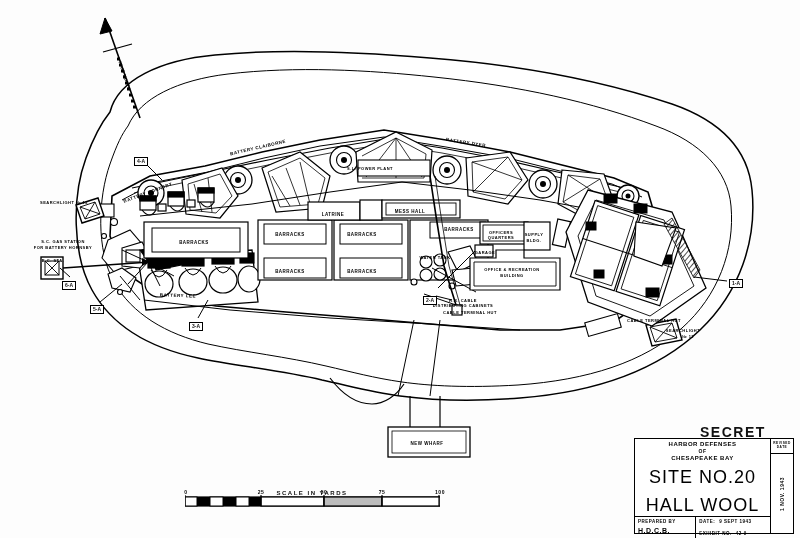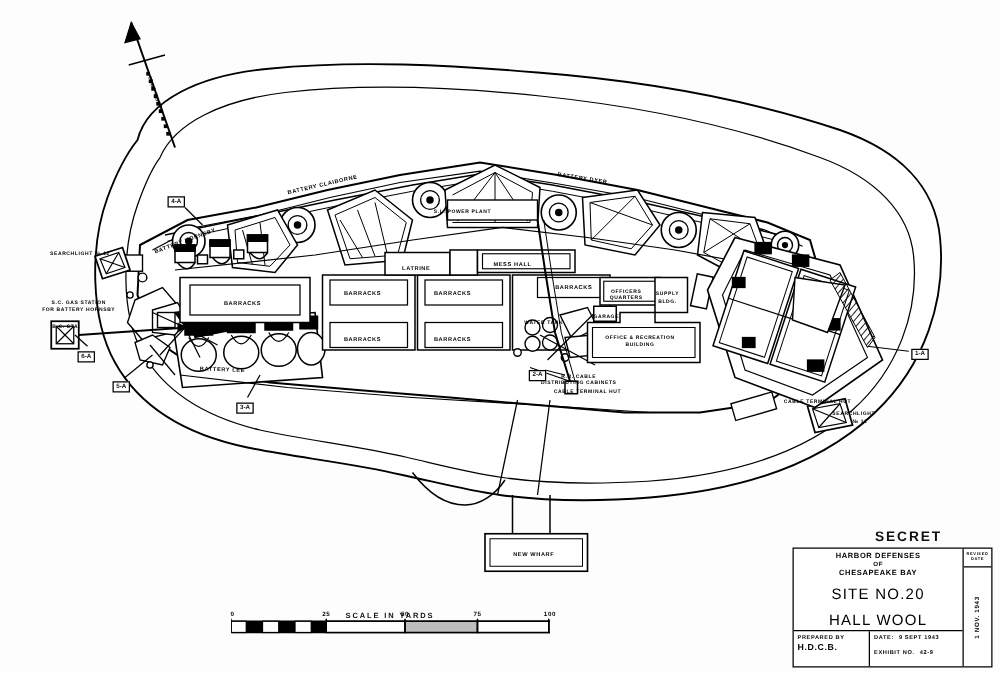--- a/index.html
+++ b/index.html
@@ -7,42 +7,42 @@
        font-family:"Liberation Sans",sans-serif;color:#111;}
   #sheet{position:relative;width:800px;height:538px;background:#fdfdfd;}
   svg{position:absolute;left:0;top:0;}
   .lbl{position:absolute;font-family:"Liberation Sans",sans-serif;
        font-weight:bold;letter-spacing:.5px;color:#000;white-space:nowrap;}
   .t4{font-size:4px;}
   .t45{font-size:4.5px;}
   .t5{font-size:5px;}
   .t6{font-size:6px;}
   .t7{font-size:7px;}
-  .t13{font-size:12px;letter-spacing:1px;}
+  .t13{font-size:18px;letter-spacing:1px;}
   .ctr{text-align:center;transform:translateX(-50%);}
   .callout{position:absolute;border:1.1px solid #000;background:#fff;
            font-size:5px;font-weight:bold;text-align:center;
            padding:1px 2px;line-height:1;}
   
   #titleblock{position:absolute;left:634px;top:438px;width:160px;height:96px;
               border:1.3px solid #000;background:#fff;box-sizing:border-box;
               display:flex;}
   #tbmain{flex:1;display:flex;flex-direction:column;border-right:1.2px solid #000;}
   #tbtop{flex:1;display:flex;flex-direction:column;align-items:center;
          justify-content:center;border-bottom:1.2px solid #000;padding-top:2px;}
   #tbbot{height:28px;display:flex;}
   #tbprep{flex:1;border-right:1.2px solid #000;padding:2px 3px;box-sizing:border-box;}
   #tbdate{flex:1.25;padding:2px 3px;box-sizing:border-box;}
   #tbrev{width:22px;display:flex;flex-direction:column;}
   #tbrevhdr{height:14px;border-bottom:1.2px solid #000;display:flex;
             align-items:center;justify-content:center;}
   #tbrevbody{flex:1;display:flex;align-items:center;justify-content:center;}
   .vert{writing-mode:vertical-rl;transform:rotate(180deg);}
   .row{display:flex;align-items:baseline;gap:4px;}
-  .secret{position:absolute;left:700px;top:424px;font-size:11px;
+  .secret{position:absolute;left:700px;top:424px;font-size:14px;
           font-weight:bold;letter-spacing:1.5px;}
   .scalewrap{position:absolute;left:185px;top:487px;width:255px;}
   .scaletitle{position:absolute;left:312px;top:490px;font-size:6px;
               font-weight:bold;letter-spacing:1.5px;transform:translateX(-50%);}
   .rot{transform-origin:left top;}
 </style>
 </head>
 <body>
 
 <div id="sheet">

